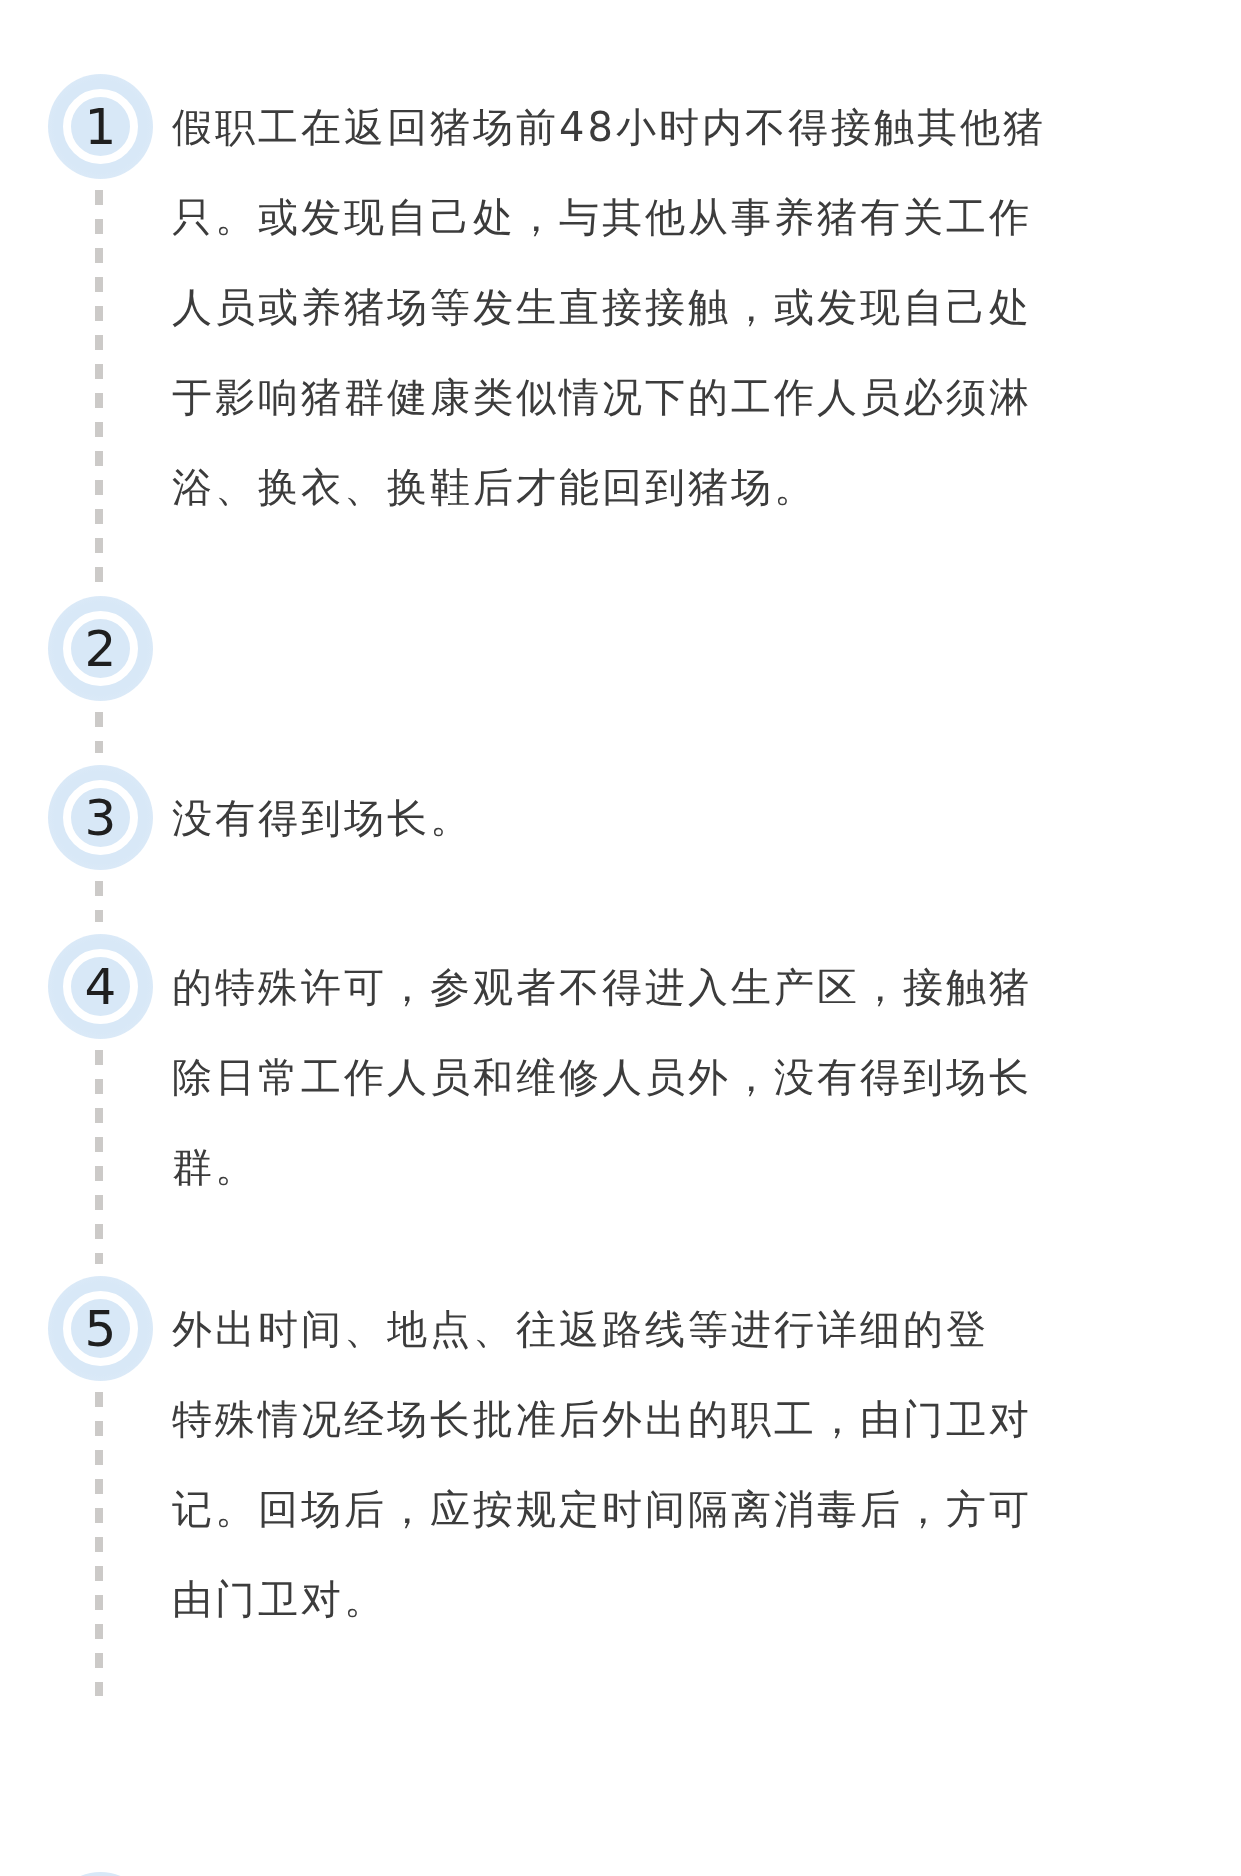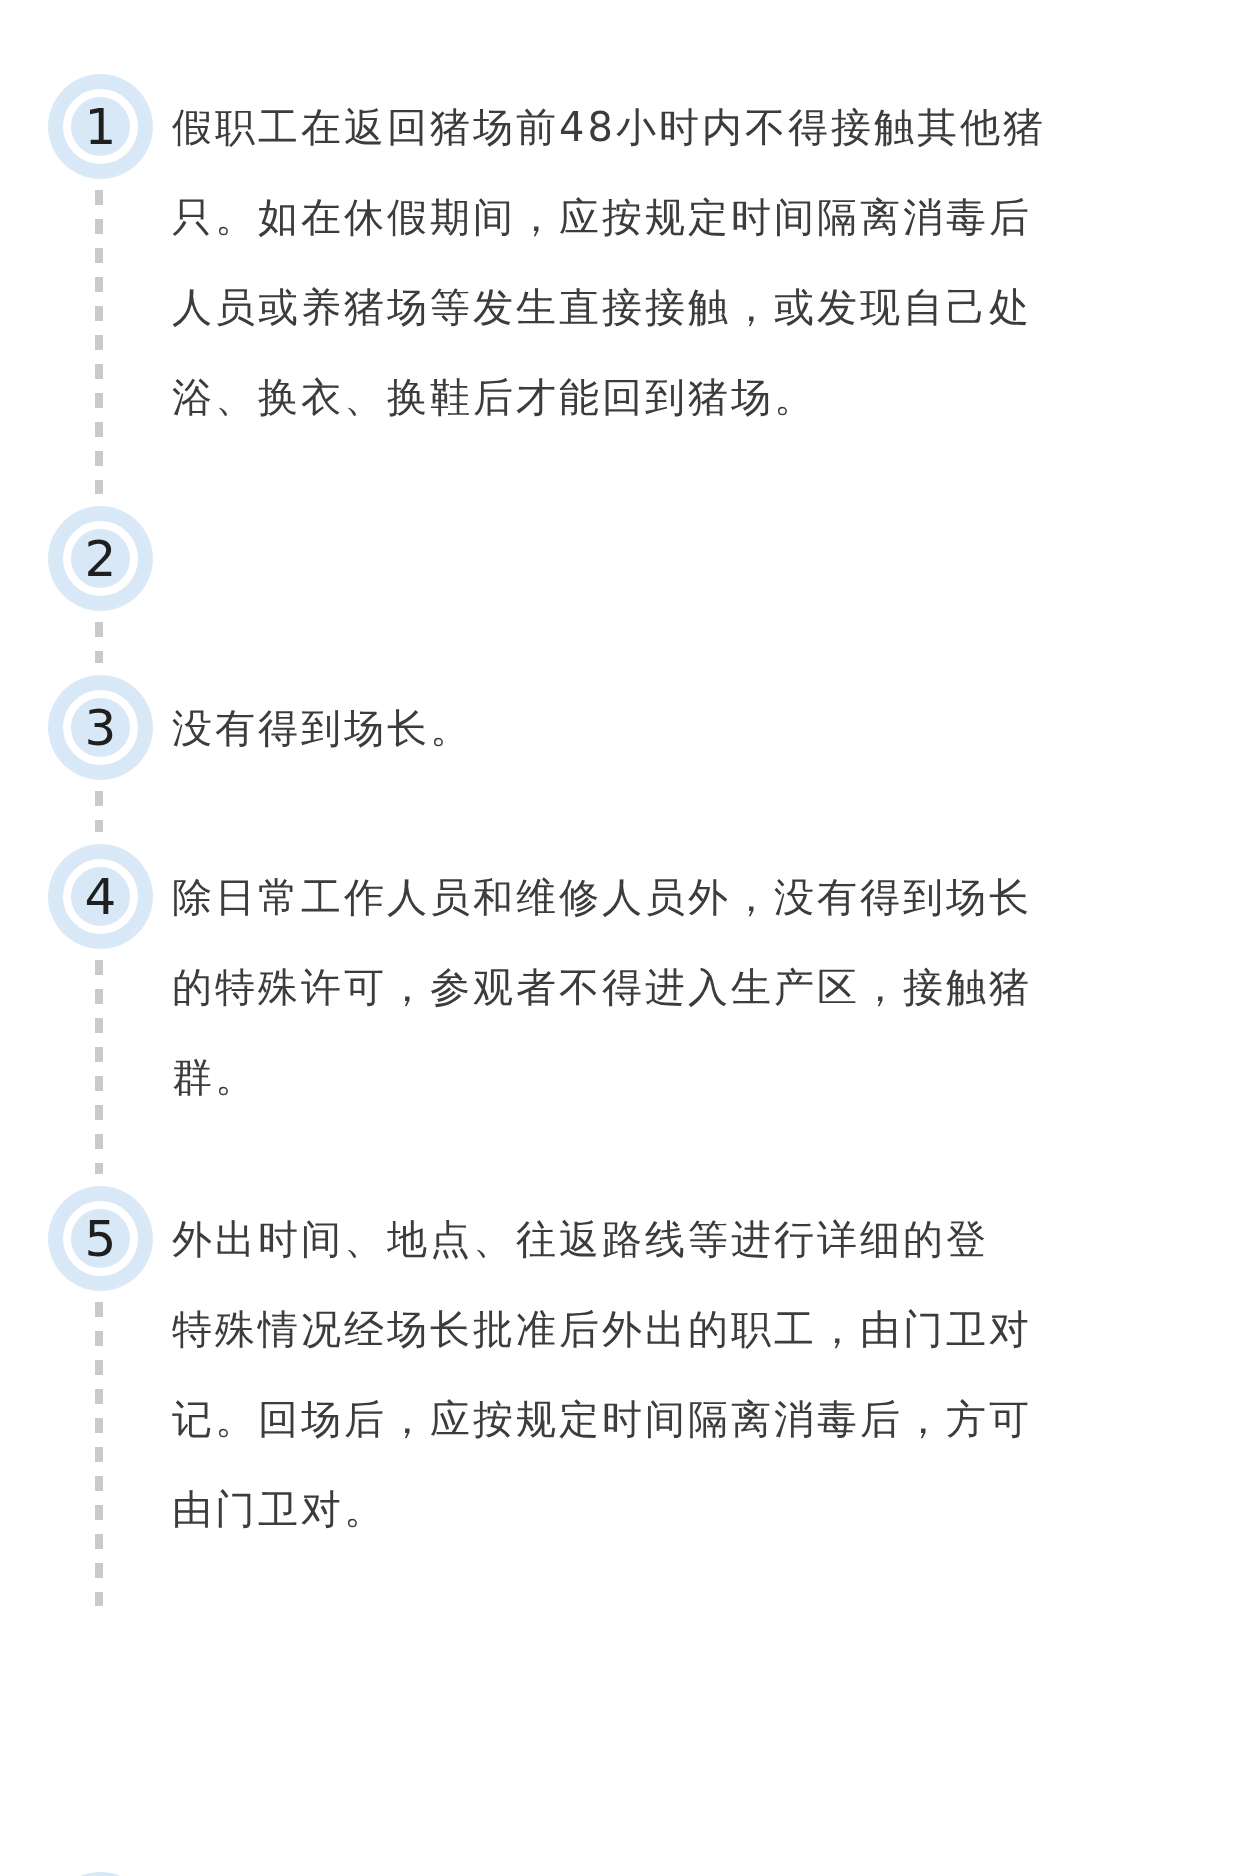--- a/index.html
+++ b/index.html
@@ -94,22 +94,23 @@
     <div class="rail">
       <div class="num-circle">
         <div class="num-inner">
           <span>1</span>
         </div>
       </div>
       <div class="connector"></div>
     </div>
     <div class="text">
       <div class="line">假职工在返回猪场前48小时内不得接触其他猪</div>
-      <div class="line">只。如在休假期间，应按规定时间隔离消毒后</div>
+      <div class="line">只。或发现自己处，与其他从事养猪有关工作</div>
       <div class="line">人员或养猪场等发生直接接触，或发现自己处</div>
+      <div class="line">于影响猪群健康类似情况下的工作人员必须淋</div>
       <div class="line">浴、换衣、换鞋后才能回到猪场。</div>
     </div>
   </div>
 
   <div class="item">
     <div class="rail">
       <div class="num-circle">
         <div class="num-inner">
           <span>2</span>
         </div>
@@ -135,22 +136,22 @@
   <div class="item">
     <div class="rail">
       <div class="num-circle">
         <div class="num-inner">
           <span>4</span>
         </div>
       </div>
       <div class="connector"></div>
     </div>
     <div class="text">
+      <div class="line">的特殊许可，参观者不得进入生产区，接触猪</div>
       <div class="line">除日常工作人员和维修人员外，没有得到场长</div>
-      <div class="line">的特殊许可，参观者不得进入生产区，接触猪</div>
       <div class="line">群。</div>
     </div>
   </div>
 
   <div class="item">
     <div class="rail">
       <div class="num-circle">
         <div class="num-inner">
           <span>5</span>
         </div>

